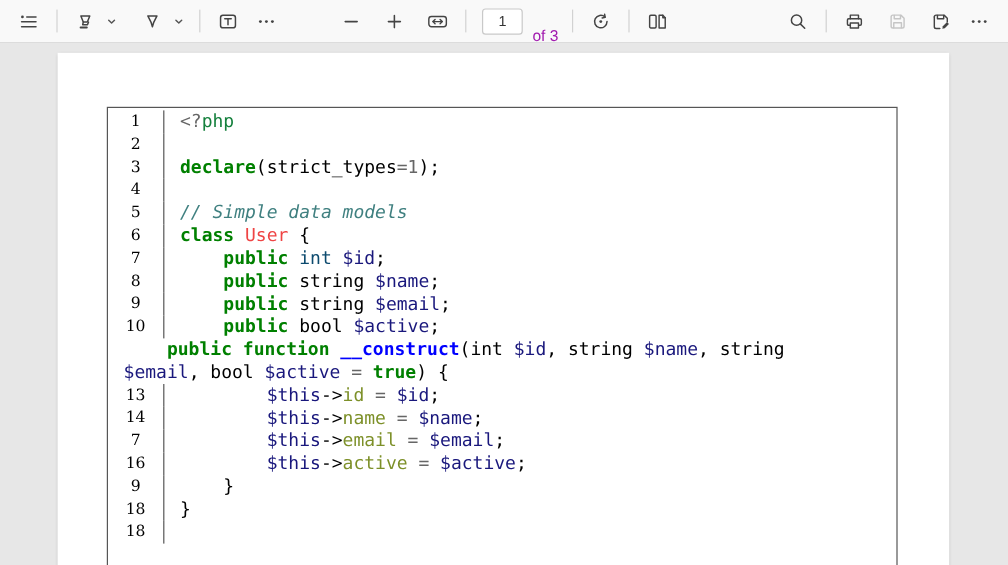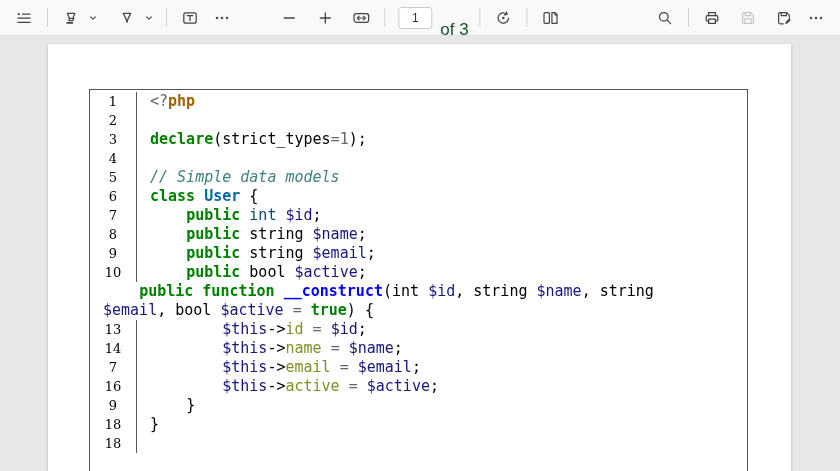--- a/index.html
+++ b/index.html
@@ -24,21 +24,21 @@
     display:flex; align-items:center; justify-content:center; cursor:pointer;
   }
   .tbtn.narrow { width:17px; margin-left:-3px; }
   .tbtn.disabled { cursor:default; }
   .tsep { width:1px; height:19px; background:#d2d2d2; margin:0 7px; flex:0 0 1px; }
   .pagebox {
     width:34px; height:22px; border:1px solid #c9c9c9; border-radius:3px;
     background:#fff; text-align:center; font-size:12px; color:#333;
     margin:0 8px 0 6px; outline:none; font-family:"Liberation Sans",sans-serif;
   }
-  .oflabel { font-size:17px; color:#14532d; margin-right:4px; white-space:nowrap;margin-top:24px; }
+  .oflabel { font-size:13px; color:#a21caf; margin-right:4px; white-space:nowrap;margin-top:24px; }
   svg { display:block; }
   
   .canvas { position:absolute; top:36px; left:0; width:840px; height:435px; background:#e7e7e7; }
   .page {
     position:absolute; left:48px; top:8px; width:743px; height:470px;
     background:#fff; box-shadow:0 1px 3px rgba(0,0,0,.22); overflow:hidden;
   }
   .codebox {
     position:absolute; left:41px; top:45px; width:659px; height:430px;
     border:1px solid #565656; background:#fff; padding-top:2px;
@@ -210,41 +210,41 @@
     </div>
   </div>
 </div>
 
 <div class="canvas">
   <div class="page">
     <div class="codebox">
       <div>
           <div class="crow">
             <div class="cnum">1</div>
-            <div class="ccode"><span style="color: rgb(102, 102, 102);">&lt;?</span><span style="color: #a16207; font-weight: bold;">php</span></div>
+            <div class="ccode"><span style="color: rgb(102, 102, 102);">&lt;?</span><span style="color: #15803d; font-weight: normal;">php</span></div>
           </div>
           <div class="crow">
             <div class="cnum">2</div>
             <div class="ccode"></div>
           </div>
           <div class="crow">
             <div class="cnum">3</div>
             <div class="ccode"><span style="color: rgb(0, 128, 0); font-weight: bold;">declare</span><span style="color: rgb(0, 0, 0);">(strict_types</span><span style="color: rgb(102, 102, 102);">=</span><span style="color: rgb(102, 102, 102);">1</span><span style="color: rgb(0, 0, 0);">);</span></div>
           </div>
           <div class="crow">
             <div class="cnum">4</div>
             <div class="ccode"></div>
           </div>
           <div class="crow">
             <div class="cnum">5</div>
             <div class="ccode"><span style="color: rgb(64, 128, 128); font-style: italic;">// Simple data models</span></div>
           </div>
           <div class="crow">
             <div class="cnum">6</div>
-            <div class="ccode"><span style="color: rgb(0, 128, 0); font-weight: bold;">class</span><span style="color: rgb(0, 0, 0);"> </span><span style="color: #0369a1; font-weight: bold;">User</span><span style="color: rgb(0, 0, 0);"> {</span></div>
+            <div class="ccode"><span style="color: rgb(0, 128, 0); font-weight: bold;">class</span><span style="color: rgb(0, 0, 0);"> </span><span style="color: #ef4444; font-weight: normal;">User</span><span style="color: rgb(0, 0, 0);"> {</span></div>
           </div>
           <div class="crow">
             <div class="cnum">7</div>
             <div class="ccode"><span style="color: rgb(0, 0, 0);">    </span><span style="color: rgb(0, 128, 0); font-weight: bold;">public</span><span style="color: #0c4a6e;"> int </span><span style="color: rgb(25, 23, 124);">$id</span><span style="color: rgb(0, 0, 0);">;</span></div>
           </div>
           <div class="crow">
             <div class="cnum">8</div>
             <div class="ccode"><span style="color: rgb(0, 0, 0);">    </span><span style="color: rgb(0, 128, 0); font-weight: bold;">public</span><span style="color: rgb(0, 0, 0);"> string </span><span style="color: rgb(25, 23, 124);">$name</span><span style="color: rgb(0, 0, 0);">;</span></div>
           </div>
           <div class="crow">

